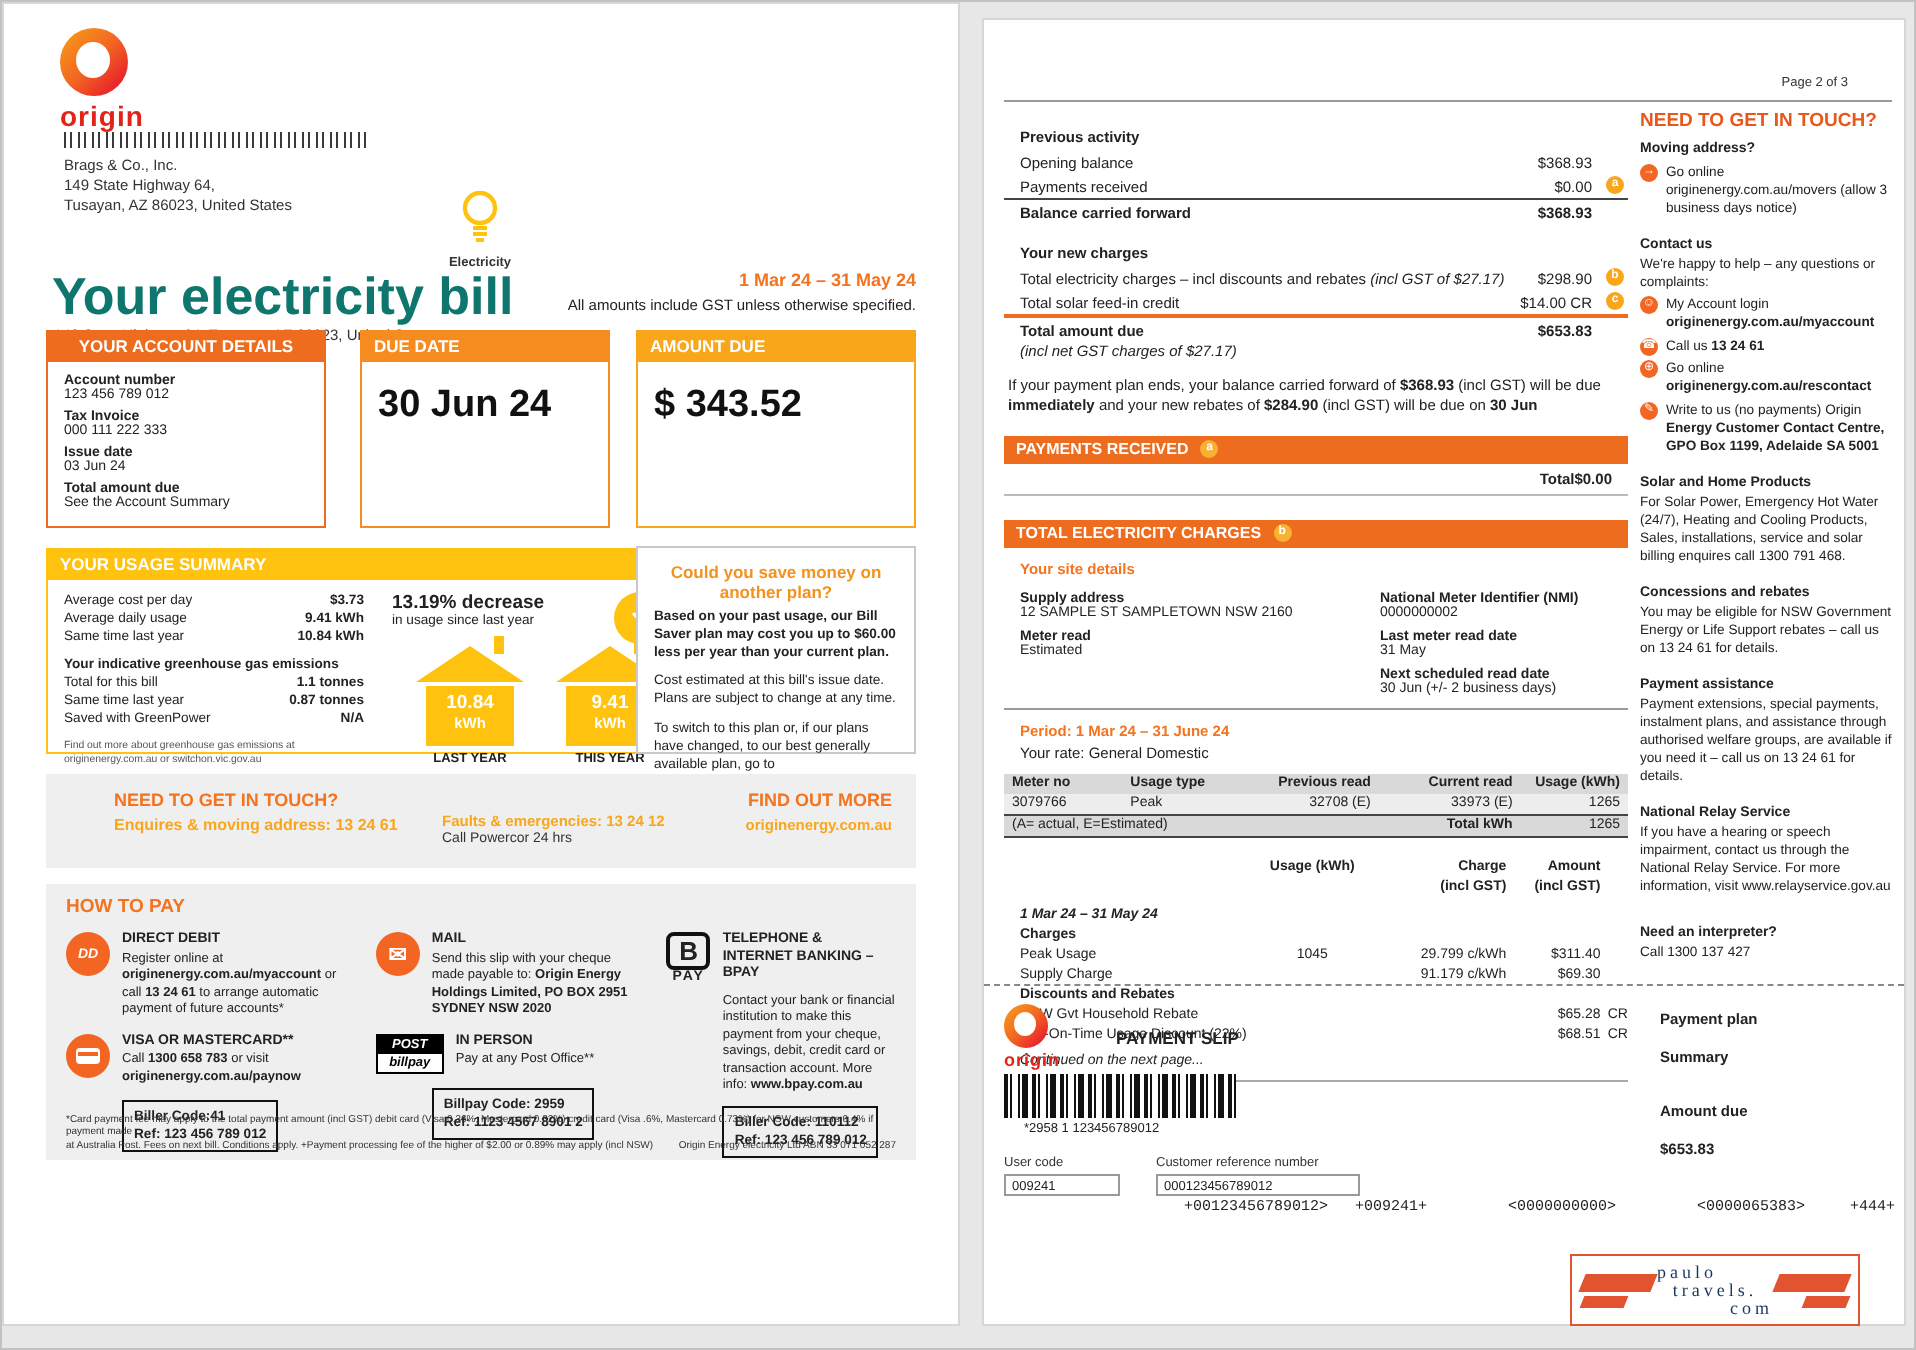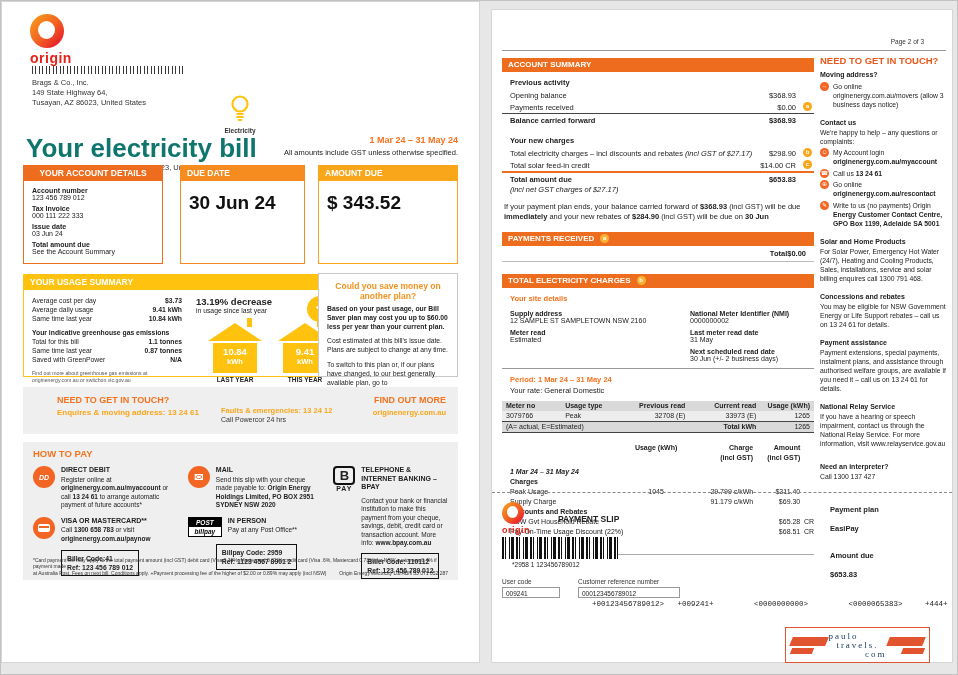--- a/index.html
+++ b/index.html
@@ -400,23 +400,20 @@
     </div>
   </div>
 
   <div class="page" id="pageR">
 
     <div class="abs page-label" style="right:28px;top:28px;">Page 2 of 3</div>
     <div class="abs ruler" style="left:10px;right:6px;top:40px;"></div>
 
     <div class="maincol">
 
-      <div class="sec-bar">
-          <span>ACCOUNT SUMMARY</span>
-        </div>
       <div class="as-sec">Previous activity</div>
       <div class="as-row">
         <span class="as-lab">Opening balance</span>
         <span class="as-val">$368.93</span>
       </div>
       <div class="as-row">
         <span class="as-lab">Payments received</span>
         <span class="as-val">$0.00</span>
         <span class="mark as-mark">a</span>
       </div>
@@ -468,21 +465,21 @@
         </div>
         <div class="site-r">
           <div class="sd-lab">National Meter Identifier (NMI)</div>
           <div class="sd-val">0000000002</div>
           <div class="sd-lab">Last meter read date</div>
           <div class="sd-val">31 May</div>
           <div class="sd-lab">Next scheduled read date</div>
           <div class="sd-val">30 Jun  (+/- 2 business days)</div>
         </div>
       </div>
-      <div class="period-line">Period: 1 Mar 24 – 31 May 24</div>
+      <div class="period-line">Period: 1 Mar 24 – 31 June 24</div>
       <div class="rate-line">Your rate: General Domestic</div>
 
       <div class="mt">
         <div class="mt-row mt-h">
           <span class="mt-c1">Meter no</span>
           <span class="mt-c2">Usage type</span>
           <span class="mt-c3">Previous read</span>
           <span class="mt-c4">Current read</span>
           <span class="mt-c5">Usage (kWh)</span>
         </div>
@@ -608,21 +605,21 @@
         </div>
         <div>
           <div class="slip-lab">Customer reference number</div>
           <div class="slip-field" style="width:102px;margin-top:2px;">000123456789012</div>
         </div>
       </div>
     </div>
 
     <div class="slip-right">
       <div>Payment plan</div>
-      <div style="margin-top:10px;">EasiPay</div>
+      <div style="margin-top:10px;">Summary</div>
       <div style="margin-top:18px;">Amount due</div>
       <div style="margin-top:10px;">$653.83</div>
     </div>
 
     <div class="micr">+00123456789012&gt;   +009241+         &lt;0000000000&gt;         &lt;0000065383&gt;     +444+</div>
 
     <div class="travels">
       <div class="tv-stripes">
         <div class="tv-s1"></div>
           <div class="tv-s2"></div>

